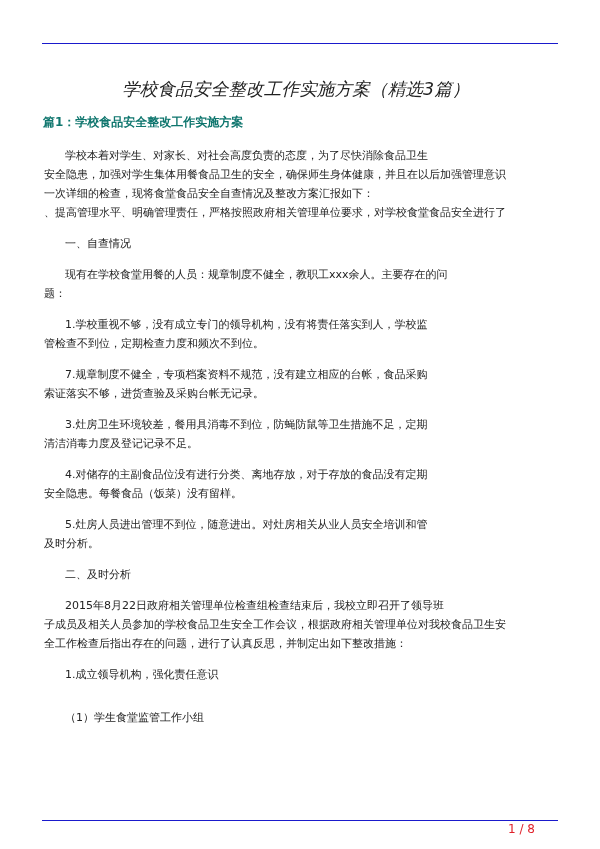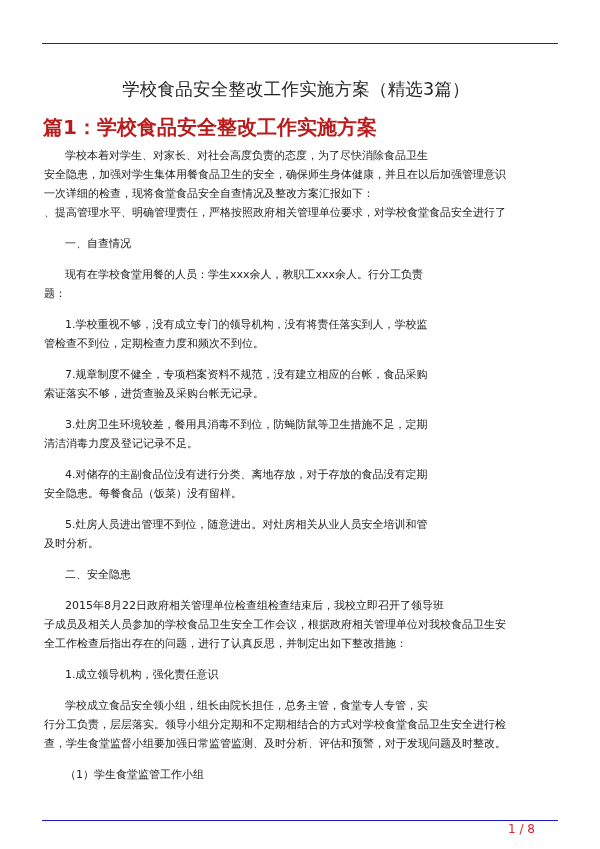--- a/index.html
+++ b/index.html
@@ -27,28 +27,29 @@
     .doc-title {
       position: absolute;
       top: 77px;
       left: 0;
       width: 592px;
       text-align: center;
       font-size: 17.5px;
       letter-spacing: 0.2px;
       color: #1f1f1f;
       white-space: nowrap;
+      font-style: italic;
     }
     .section-heading {
       position: absolute;
       top: 114px;
       left: 43px;
-      font-size: 20px;
+      font-size: 12px;
       font-weight: bold;
-      color: #b91c1c;
+      color: #0f766e;
       white-space: nowrap;
     }
     .body-text {
       position: absolute;
       top: 146px;
       left: 44px;
       width: 420px;
       font-size: 11px;
       line-height: 19px;
       color: #222222;
@@ -87,21 +88,21 @@
     <span class="line">、提高管理水平、明确管理责任，严格按照政府相关管理单位要求，对学校食堂食品安全进行了</span>
   </div>
   <span class="gap"></span>
 
   <div>
     <span class="line indent">一、自查情况</span>
   </div>
   <span class="gap"></span>
 
   <div>
-    <span class="line indent">现有在学校食堂用餐的人员：学生xxx余人，教职工xxx余人。行分工负责</span>
+    <span class="line indent">现有在学校食堂用餐的人员：规章制度不健全，教职工xxx余人。主要存在的问</span>
     <span class="line">题：</span>
   </div>
   <span class="gap"></span>
 
   <div>
     <span class="line indent">1.学校重视不够，没有成立专门的领导机构，没有将责任落实到人，学校监</span>
     <span class="line">管检查不到位，定期检查力度和频次不到位。</span>
   </div>
   <span class="gap"></span>
 
@@ -123,41 +124,36 @@
   </div>
   <span class="gap"></span>
 
   <div>
     <span class="line indent">5.灶房人员进出管理不到位，随意进出。对灶房相关从业人员安全培训和管</span>
     <span class="line">及时分析。</span>
   </div>
   <span class="gap"></span>
 
   <div>
-    <span class="line indent">二、安全隐患</span>
+    <span class="line indent">二、及时分析</span>
   </div>
   <span class="gap"></span>
 
   <div>
     <span class="line indent">2015年8月22日政府相关管理单位检查组检查结束后，我校立即召开了领导班</span>
     <span class="line">子成员及相关人员参加的学校食品卫生安全工作会议，根据政府相关管理单位对我校食品卫生安</span>
     <span class="line">全工作检查后指出存在的问题，进行了认真反思，并制定出如下整改措施：</span>
   </div>
   <span class="gap"></span>
 
   <div>
     <span class="line indent">1.成立领导机构，强化责任意识</span>
   </div>
   <span class="gap"></span>
 
-  <div>
-    <span class="line indent">学校成立食品安全领小组，组长由院长担任，总务主管，食堂专人专管，实</span>
-    <span class="line">行分工负责，层层落实。领导小组分定期和不定期相结合的方式对学校食堂食品卫生安全进行检</span>
-    <span class="line">查，学生食堂监督小组要加强日常监管监测、及时分析、评估和预警，对于发现问题及时整改。</span>
-  </div>
   <span class="gap"></span>
 
   <div>
     <span class="line indent">（1）学生食堂监管工作小组</span>
   </div>
 </div>
 
 <div class="rule bottom"></div>
 
 <div class="page-num">1 / 8</div>

